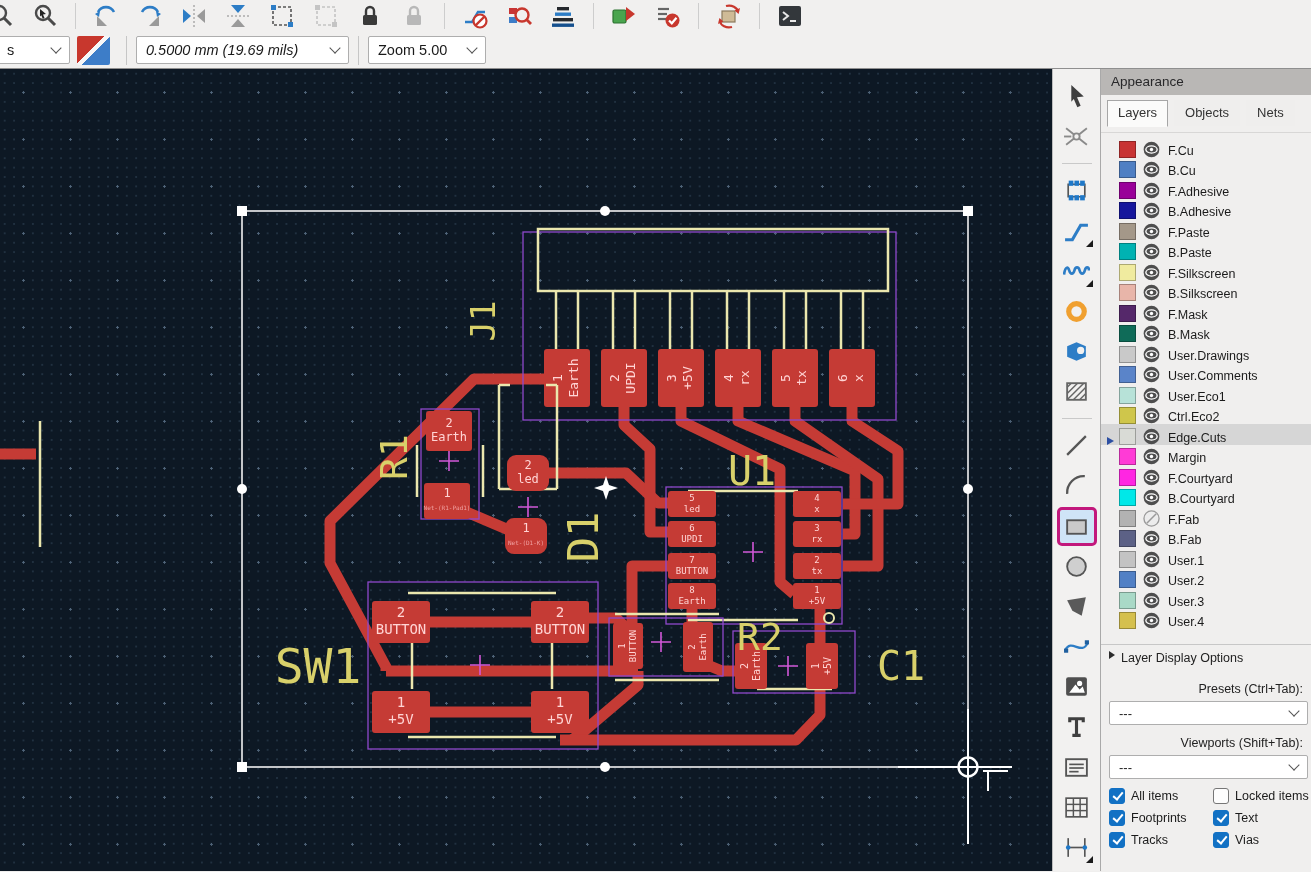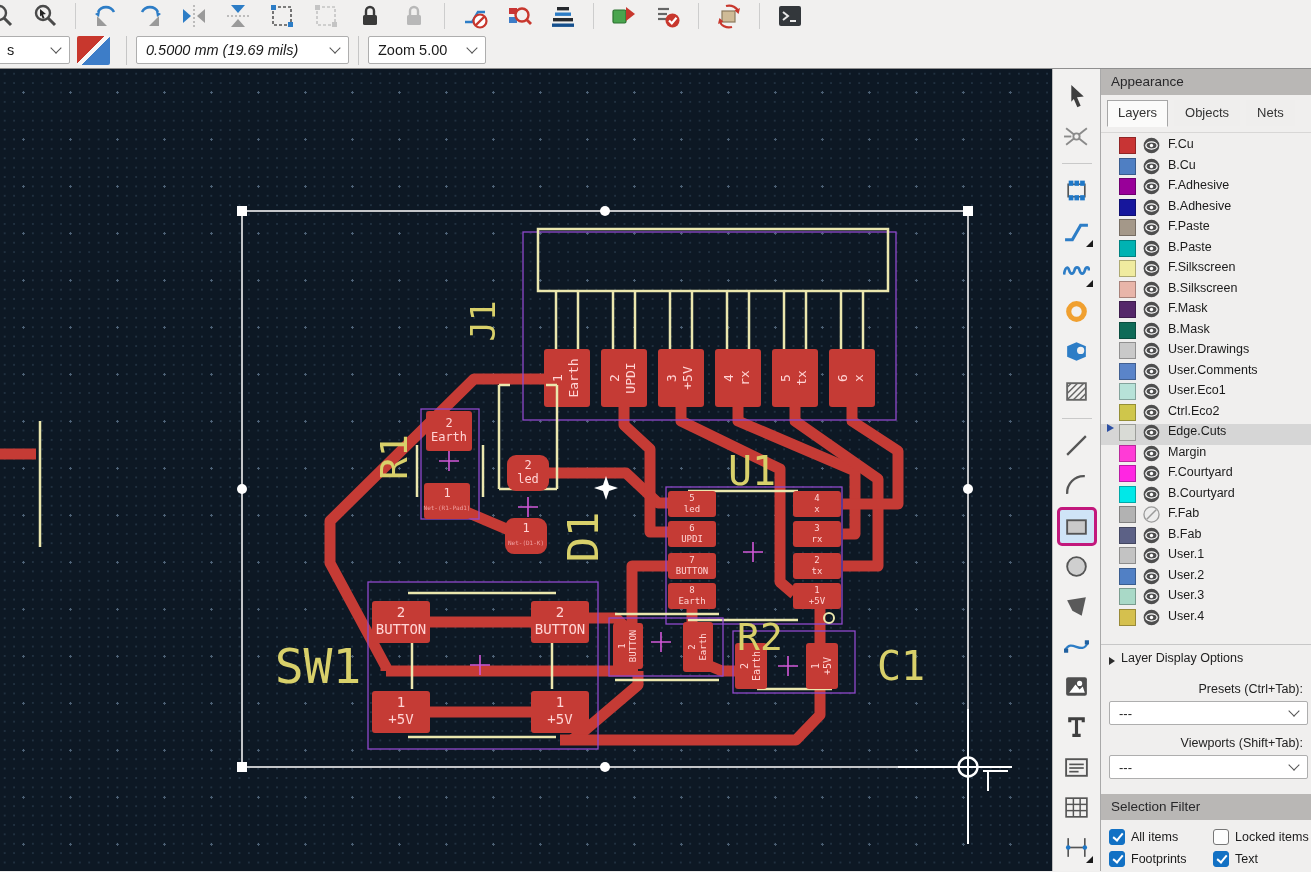--- a/index.html
+++ b/index.html
@@ -42,27 +42,27 @@
   .tool.corner::after { content:""; position:absolute; right:1px; bottom:1px; border-left:7px solid transparent; border-bottom:7px solid #1b1b1b; }
   .tcdiv { width:30px; height:1px; background:#c9c9c9; margin:3px 0 10px; }
 
   
   .sidepanel { width:211px; flex:none; background:#f0efee; border-left:1px solid #a9a9a9; overflow:hidden; }
   .phead, .phead2 { background:#b9b7b5; color:#28282a; font-size:13.5px; padding:5px 10px 6px; }
   .tabs { display:flex; gap:6px; padding:5px 0 6px 6px; border-bottom:1px solid #d8d7d6; }
   .tab { padding:4px 10px 5px; font-size:13px; color:#333; background:#efeeed; border:1px solid transparent; }
   .tab.active { background:#fbfbfa; border:1px solid #a6a6a6; border-bottom-color:#fbfbfa; margin-bottom:-1px; }
   .layerlist { padding-top:4px; }
-  .lrow { display:flex; align-items:flex-start; height:20.5px; padding-left:6px; font-size:12.5px; color:#1b1b1b; }
+  .lrow { display:flex; align-items:flex-end; height:20.5px; padding-left:6px; font-size:12.5px; color:#1b1b1b; }
   .lrow .arrow { width:12px; flex:none; display:flex; }
   .lrow.sel { background:#d6d6d6; }
   .lrow.sel .arrow::after { content:""; border-left:7px solid #2c4fa3; border-top:4.5px solid transparent; border-bottom:4.5px solid transparent; }
   .sw { width:17px; height:17px; flex:none; border:1px solid rgba(0,0,0,.28); margin-right:7px; }
   .eye { width:17px; height:17px; flex:none; margin-right:8px; }
-  .ldo { display:flex; align-items:flex-end; gap:6px; font-size:12.5px; color:#222; border-top:1px solid #c7c7c7; margin-top:15px; padding:6px 8px; }
+  .ldo { display:flex; align-items:flex-start; gap:6px; font-size:12.5px; color:#222; border-top:1px solid #c7c7c7; margin-top:15px; padding:6px 8px; }
   .ldo .tri { border-left:6px solid #2b2b2b; border-top:4px solid transparent; border-bottom:4px solid transparent; }
   .plabel { font-size:12.5px; color:#222; margin:11px 8px 5px;text-align:right; }
   .dd-panel { width:199px; height:24px; margin-left:8px; font-size:13px; }
   .phead2 { margin-top:15px; }
   .filtergrid { display:grid; grid-template-columns:104px auto; row-gap:6px; padding:9px 0 0 8px; }
   .fitem { display:flex; align-items:center; gap:6px; font-size:12.5px; color:#1b1b1b; }
   .cb { width:16px; height:16px; border:1px solid #767676; border-radius:3px; background:#fdfdfd; flex:none; }
   .cb.on { background:#1271c4; border-color:#1271c4; }
   .cb.on::after { content:""; display:block; width:4px; height:8px; border-right:2px solid #fff; border-bottom:2px solid #fff; transform:rotate(40deg); margin:1px 0 0 5px; }
 </style>
@@ -736,21 +736,20 @@
       <div class="plabel">Presets (Ctrl+Tab):</div>
       <div class="dd dd-panel">
         <span class="dd-val">---</span>
         <span class="chev"></span>
       </div>
       <div class="plabel">Viewports (Shift+Tab):</div>
       <div class="dd dd-panel">
         <span class="dd-val">---</span>
         <span class="chev"></span>
       </div>
-      <div class="phead2">Selection Filter</div>
       <div class="filtergrid" id="filtergrid">
           <div class="fitem">
      <span class="cb on"></span>
      <span>All items</span>
    </div>
           <div class="fitem">
      <span class="cb"></span>
      <span>Locked items</span>
    </div>
           <div class="fitem">

